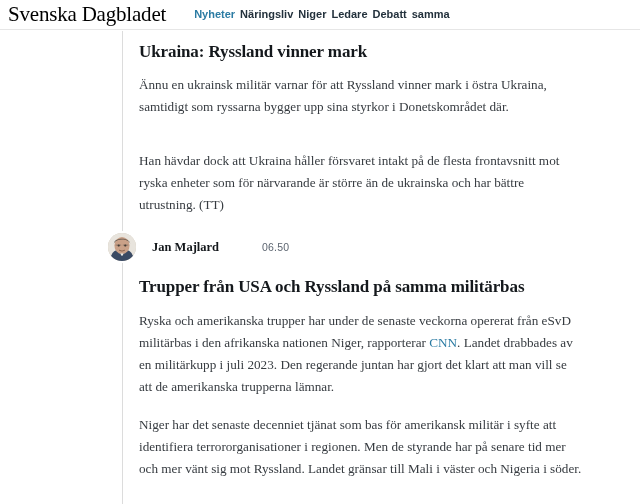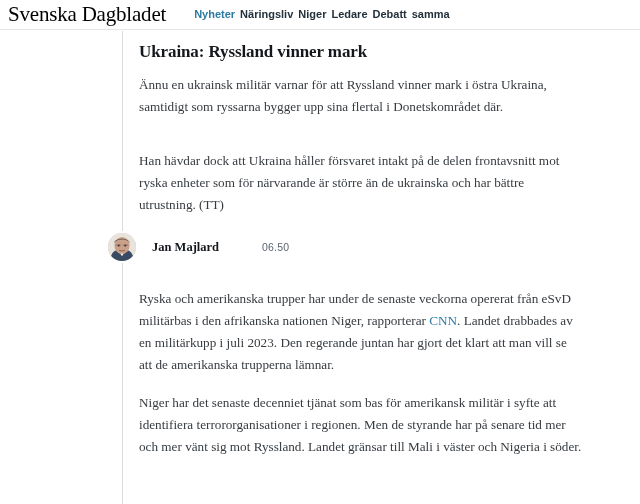--- a/index.html
+++ b/index.html
@@ -158,24 +158,24 @@
 </div>
 
 <div class="timeline-rail"></div>
 
 <div class="feed">
 
   <div class="sp-10"></div>
   <div class="article">
     <h2 class="headline">Ukraina: Ryssland vinner mark</h2>
     <div class="sp-12"></div>
-    <p class="body-text">Ännu en ukrainsk militär varnar för att Ryssland vinner mark i östra Ukraina, samtidigt som ryssarna bygger upp sina flertal i Donetskområdet där.</p>
+    <p class="body-text">Ännu en ukrainsk militär varnar för att Ryssland vinner mark i östra Ukraina, samtidigt som ryssarna bygger upp sina styrkor i Donetskområdet där.</p>
     <div class="sp-16"></div>
     <div class="sp-16"></div>
-    <p class="body-text">Han hävdar dock att Ukraina håller försvaret intakt på de delen frontavsnitt mot ryska enheter som för närvarande är större än de ukrainska och har bättre utrustning. (TT)</p>
+    <p class="body-text">Han hävdar dock att Ukraina håller försvaret intakt på de flesta frontavsnitt mot ryska enheter som för närvarande är större än de ukrainska och har bättre utrustning. (TT)</p>
   </div>
 
   <div class="sp-14"></div>
 
   <div class="byline">
     <div class="avatar">
       <svg width="28" height="28" viewBox="0 0 28 28" aria-hidden="true">
         <rect x="0" y="0" width="28" height="28" fill="#e8e4dd"></rect>
         <ellipse cx="14" cy="24" rx="11" ry="8" fill="#3a4a63"></ellipse>
         <ellipse cx="14" cy="12.5" rx="7.6" ry="8.6" fill="#caa188"></ellipse>
@@ -187,19 +187,20 @@
         <path d="M12.2 20.6 L14 23.2 L15.8 20.6 Z" fill="#f2efe9"></path>
       </svg>
     </div>
     <span class="byline-name">Jan Majlard</span>
     <span class="byline-time">06.50</span>
   </div>
 
   <div class="sp-12"></div>
 
   <div class="article">
+    <h2 class="headline">Trupper från USA och Ryssland på samma militärbas</h2>
     <div class="sp-12"></div>
     <p class="body-text"><span>Ryska och amerikanska trupper har under de senaste veckorna opererat från eSvD militärbas i den afrikanska nationen Niger, rapporterar </span><a class="article-link">CNN</a><span>. Landet drabbades av en militärkupp i juli 2023. Den regerande juntan har gjort det klart att man vill se att de amerikanska trupperna lämnar.</span></p>
     <div class="sp-16"></div>
     <p class="body-text">Niger har det senaste decenniet tjänat som bas för amerikansk militär i syfte att identifiera terrororganisationer i regionen. Men de styrande har på senare tid mer och mer vänt sig mot Ryssland. Landet gränsar till Mali i väster och Nigeria i söder.</p>
   </div>
 
 </div>
 
 </body></html>

